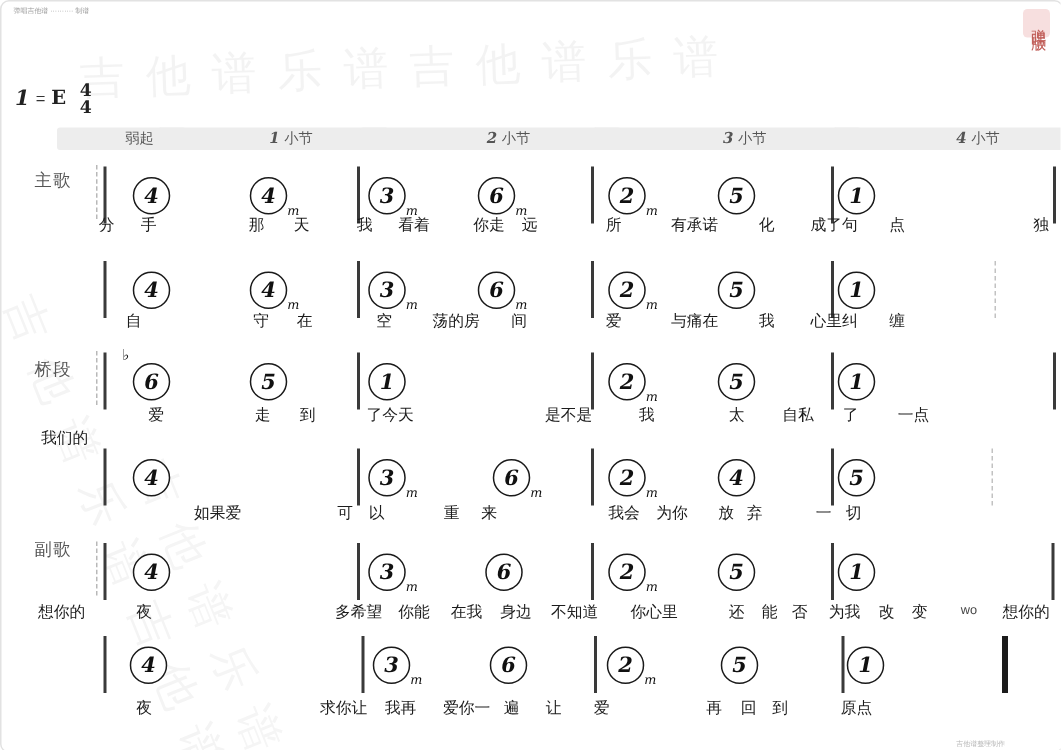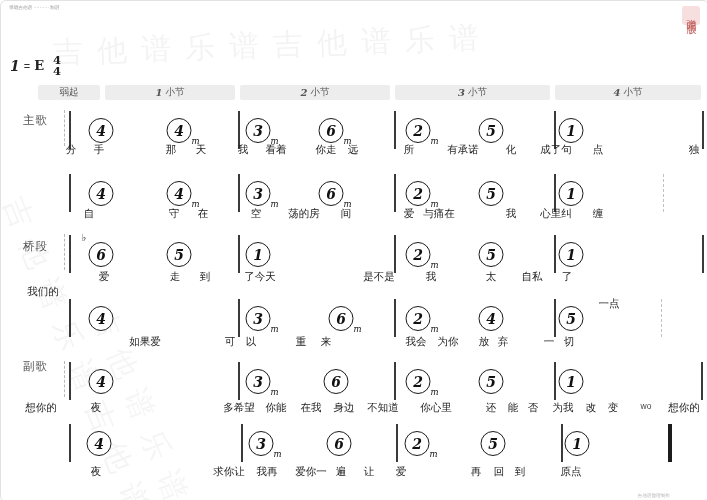--- a/index.html
+++ b/index.html
@@ -28,21 +28,21 @@
   .key-tonic{font-family:"DejaVu Serif",serif;font-style:italic;font-weight:700;font-size:14px;}
   .key-eq{font-size:11px;color:#333;}
   .key-val{font-family:"DejaVu Serif",serif;font-weight:700;font-size:13px;}
   .frac{display:inline-flex;flex-direction:column;align-items:center;line-height:.95;
     font-family:"DejaVu Serif",serif;font-weight:700;font-size:11.5px;margin-left:5px;}
   
   .credits{position:absolute;right:14px;top:52px;font-size:9px;line-height:1.55;color:#b0655c;}
   
   .mbox{position:absolute;top:84px;height:15px;background:#ededed;border-radius:2px;
     display:flex;align-items:center;justify-content:center;gap:3px;
-    font-size:9.5px;color:#555;}
+    font-size:9.5px;color:#555;padding-left:24px;}
   .mbox .num{font-family:"DejaVu Serif",serif;font-style:italic;font-weight:700;font-size:10px;}
   
   .slabel{position:absolute;left:22px;font-size:11.5px;color:#555;letter-spacing:1px;}
   .stick{position:absolute;width:0;height:36px;border-left:1px dashed #b8b8b8;}
   
   .bar{position:absolute;width:1.5px;height:38px;background:#3a3a3a;}
   .bar.dashed{background:transparent;border-left:1px dashed #c2c2c2;width:0;}
   .bar.thick{width:3.5px;background:#1c1c1c;}
   .chord{position:absolute;width:23px;height:23px;border:1.7px solid #1a1a1a;border-radius:50%;
     display:flex;align-items:center;justify-content:center;transform:translateX(-50%);background:#fff;}
@@ -176,21 +176,21 @@
       <span class="chord" style="left: 570px; top: 180px;">
         <span class="cnum">1</span>
       </span>
       <span class="lyric" style="left: 88px; top: 206px;">自</span>
       <span class="lyric" style="left: 173px; top: 206px;">守</span>
       <span class="lyric" style="left: 202px; top: 206px;">在</span>
       <span class="lyric" style="left: 255px; top: 206px;">空</span>
       <span class="lyric" style="left: 303px; top: 206px;">荡的房</span>
       <span class="lyric" style="left: 345px; top: 206px;">间</span>
       <span class="lyric" style="left: 408px; top: 206px;">爱</span>
-      <span class="lyric" style="left: 438px; top: 206px;">与痛在</span>
+      <span class="lyric" style="left: 462px; top: 206px;">与痛在</span>
       <span class="lyric" style="left: 510px; top: 206px;">我</span>
       <span class="lyric" style="left: 555px; top: 206px;">心里纠</span>
       <span class="lyric" style="left: 597px; top: 206px;">缠</span>
       <span class="stick" style="left: 63px; top: 233px;"></span>
       <span class="bar" style="left: 68px; top: 234px;"></span>
       <span class="bar" style="left: 237px; top: 234px;"></span>
       <span class="bar" style="left: 393px; top: 234px;"></span>
       <span class="bar" style="left: 553px; top: 234px;"></span>
       <span class="bar" style="left: 701px; top: 234px;"></span>
       <span class="chord" style="left: 100px; top: 241px;">
@@ -216,21 +216,21 @@
       <span class="lyric" style="left: 42px; top: 284px;">我们的</span>
       <span class="lyric" style="left: 103px; top: 269px;">爱</span>
       <span class="lyric" style="left: 174px; top: 269px;">走</span>
       <span class="lyric" style="left: 204px; top: 269px;">到</span>
       <span class="lyric" style="left: 259px; top: 269px;">了今天</span>
       <span class="lyric" style="left: 378px; top: 269px;">是不是</span>
       <span class="lyric" style="left: 430px; top: 269px;">我</span>
       <span class="lyric" style="left: 490px; top: 269px;">太</span>
       <span class="lyric" style="left: 531px; top: 269px;">自私</span>
       <span class="lyric" style="left: 566px; top: 269px;">了</span>
-      <span class="lyric" style="left: 608px; top: 269px; margin-top: 27px;">一点</span>
+      <span class="lyric" style="left: 608px; top: 269px;">一点</span>
       <span class="bar" style="left: 68px; top: 298px;"></span>
       <span class="bar" style="left: 237px; top: 298px;"></span>
       <span class="bar" style="left: 393px; top: 298px;"></span>
       <span class="bar" style="left: 553px; top: 298px;"></span>
       <span class="bar dashed" style="left: 660px; top: 298px;"></span>
       <span class="chord" style="left: 100px; top: 305px;">
         <span class="cnum">4</span>
       </span>
       <span class="chord" style="left: 257px; top: 305px;">
         <span class="cnum">3</span>

